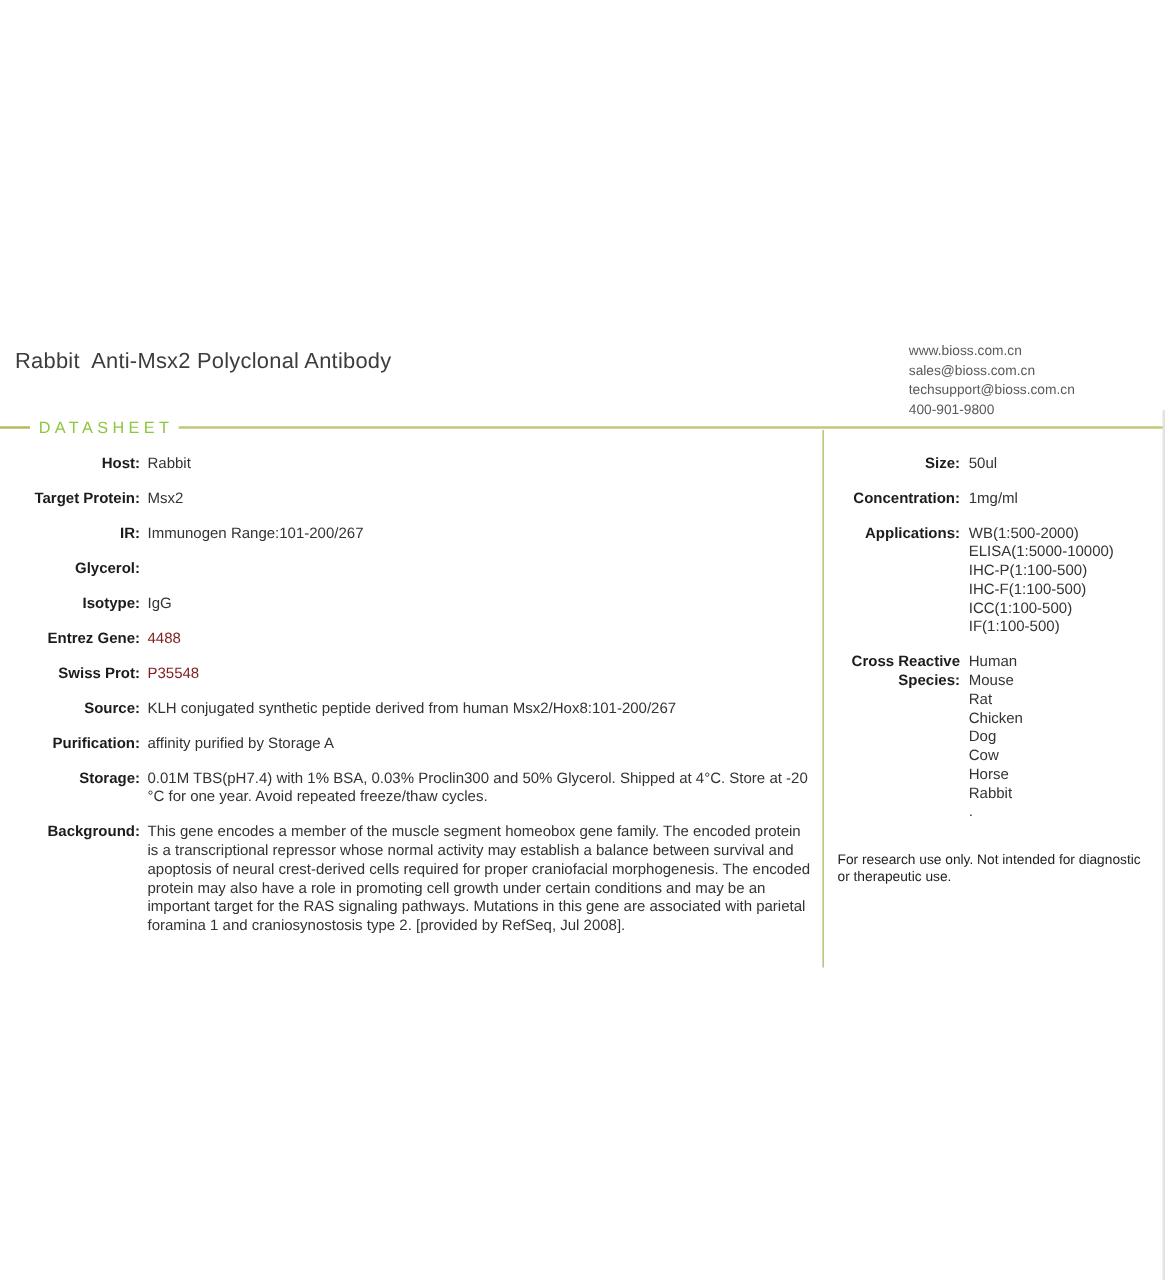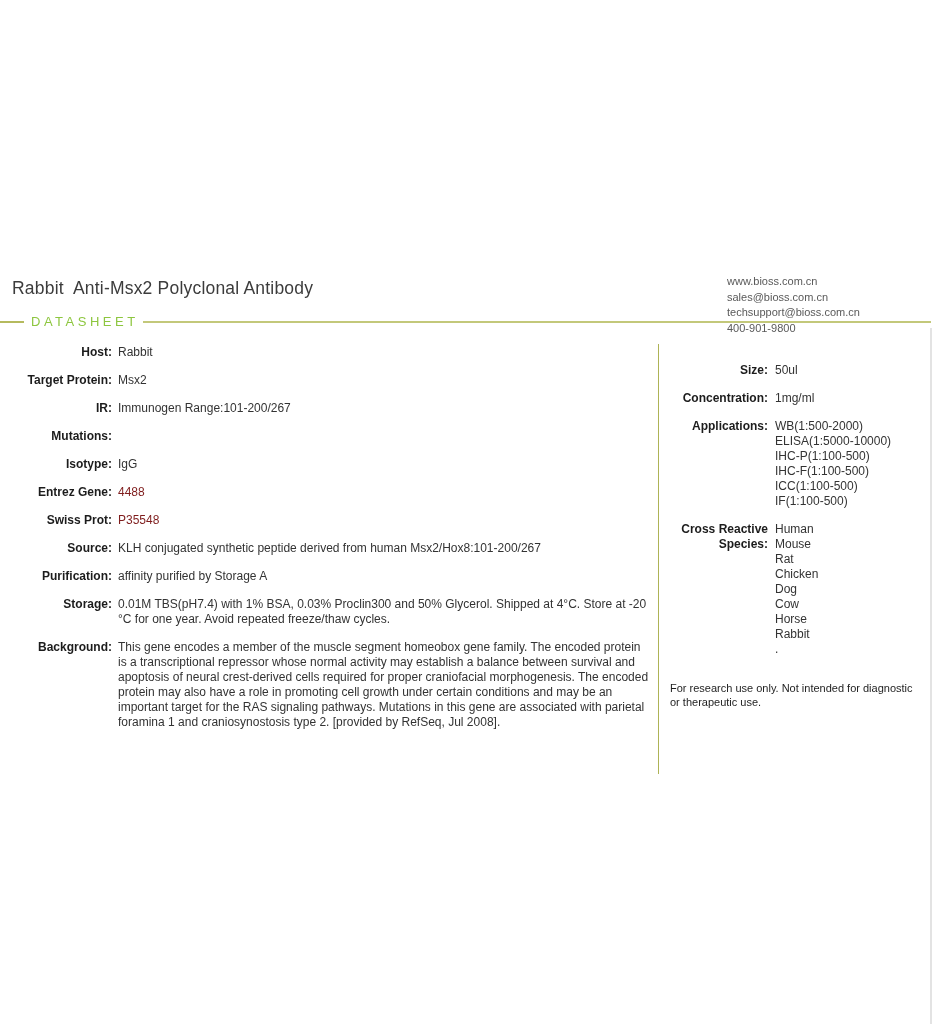--- a/index.html
+++ b/index.html
@@ -12,38 +12,38 @@
     font-size:17.5px; font-weight:400; color:#3c3c3c;
     white-space:pre; letter-spacing:0.2px;
   }
 
   .contact {
     position:absolute; left:727px; top:229px;
     font-size:11px; line-height:15.5px; color:#595959;
   }
 
   .ds-row {
-    position:absolute; left:0; top:270px; width:931px; height:13px;
+    position:absolute; left:0; top:290px; width:931px; height:13px;
     display:flex; align-items:center;
   }
   .ds-dash { width:24px; height:2px; background:#b5ba5e; margin-right:7px; flex-shrink:0; }
   .ds-text { font-size:13px; letter-spacing:3.5px; color:#8dc63f; white-space:nowrap; }
   .ds-line { flex:1; height:2px; background:#c3c87a; margin-left:4px; }
 
   .v-divider {
     position:absolute; left:658px; top:299px; width:1px; height:430px;
     background:#aeb356;
   }
   .edge {
     position:absolute; left:930px; top:283px; width:2px; height:728px;
     background:#e3e3e3;
   }
 
   .left-col {
-    position:absolute; left:0; top:300px; width:652px;
+    position:absolute; left:0; top:318px; width:652px;
     font-size:12px; line-height:15px; color:#333333;
   }
   .right-col {
     position:absolute; left:658px; top:318px; width:277px;
     font-size:12px; line-height:15px; color:#333333;
   }
   .row { display:flex; margin-bottom:13px; }
   .lbl { width:112px; text-align:right; font-weight:700; color:#1c1c1c; flex-shrink:0; }
   .val { padding-left:6px; flex:1; }
   .right-col .lbl { width:110px; }
@@ -82,21 +82,21 @@
     </div>
     <div class="row">
       <div class="lbl">Target Protein:</div>
       <div class="val">Msx2</div>
     </div>
     <div class="row">
       <div class="lbl">IR:</div>
       <div class="val">Immunogen Range:101-200/267</div>
     </div>
     <div class="row">
-      <div class="lbl">Mutations:</div>
+      <div class="lbl">Glycerol:</div>
     </div>
     <div class="row">
       <div class="lbl">Isotype:</div>
       <div class="val">IgG</div>
     </div>
     <div class="row">
       <div class="lbl">Entrez Gene:</div>
       <div class="val link">4488</div>
     </div>
     <div class="row">

